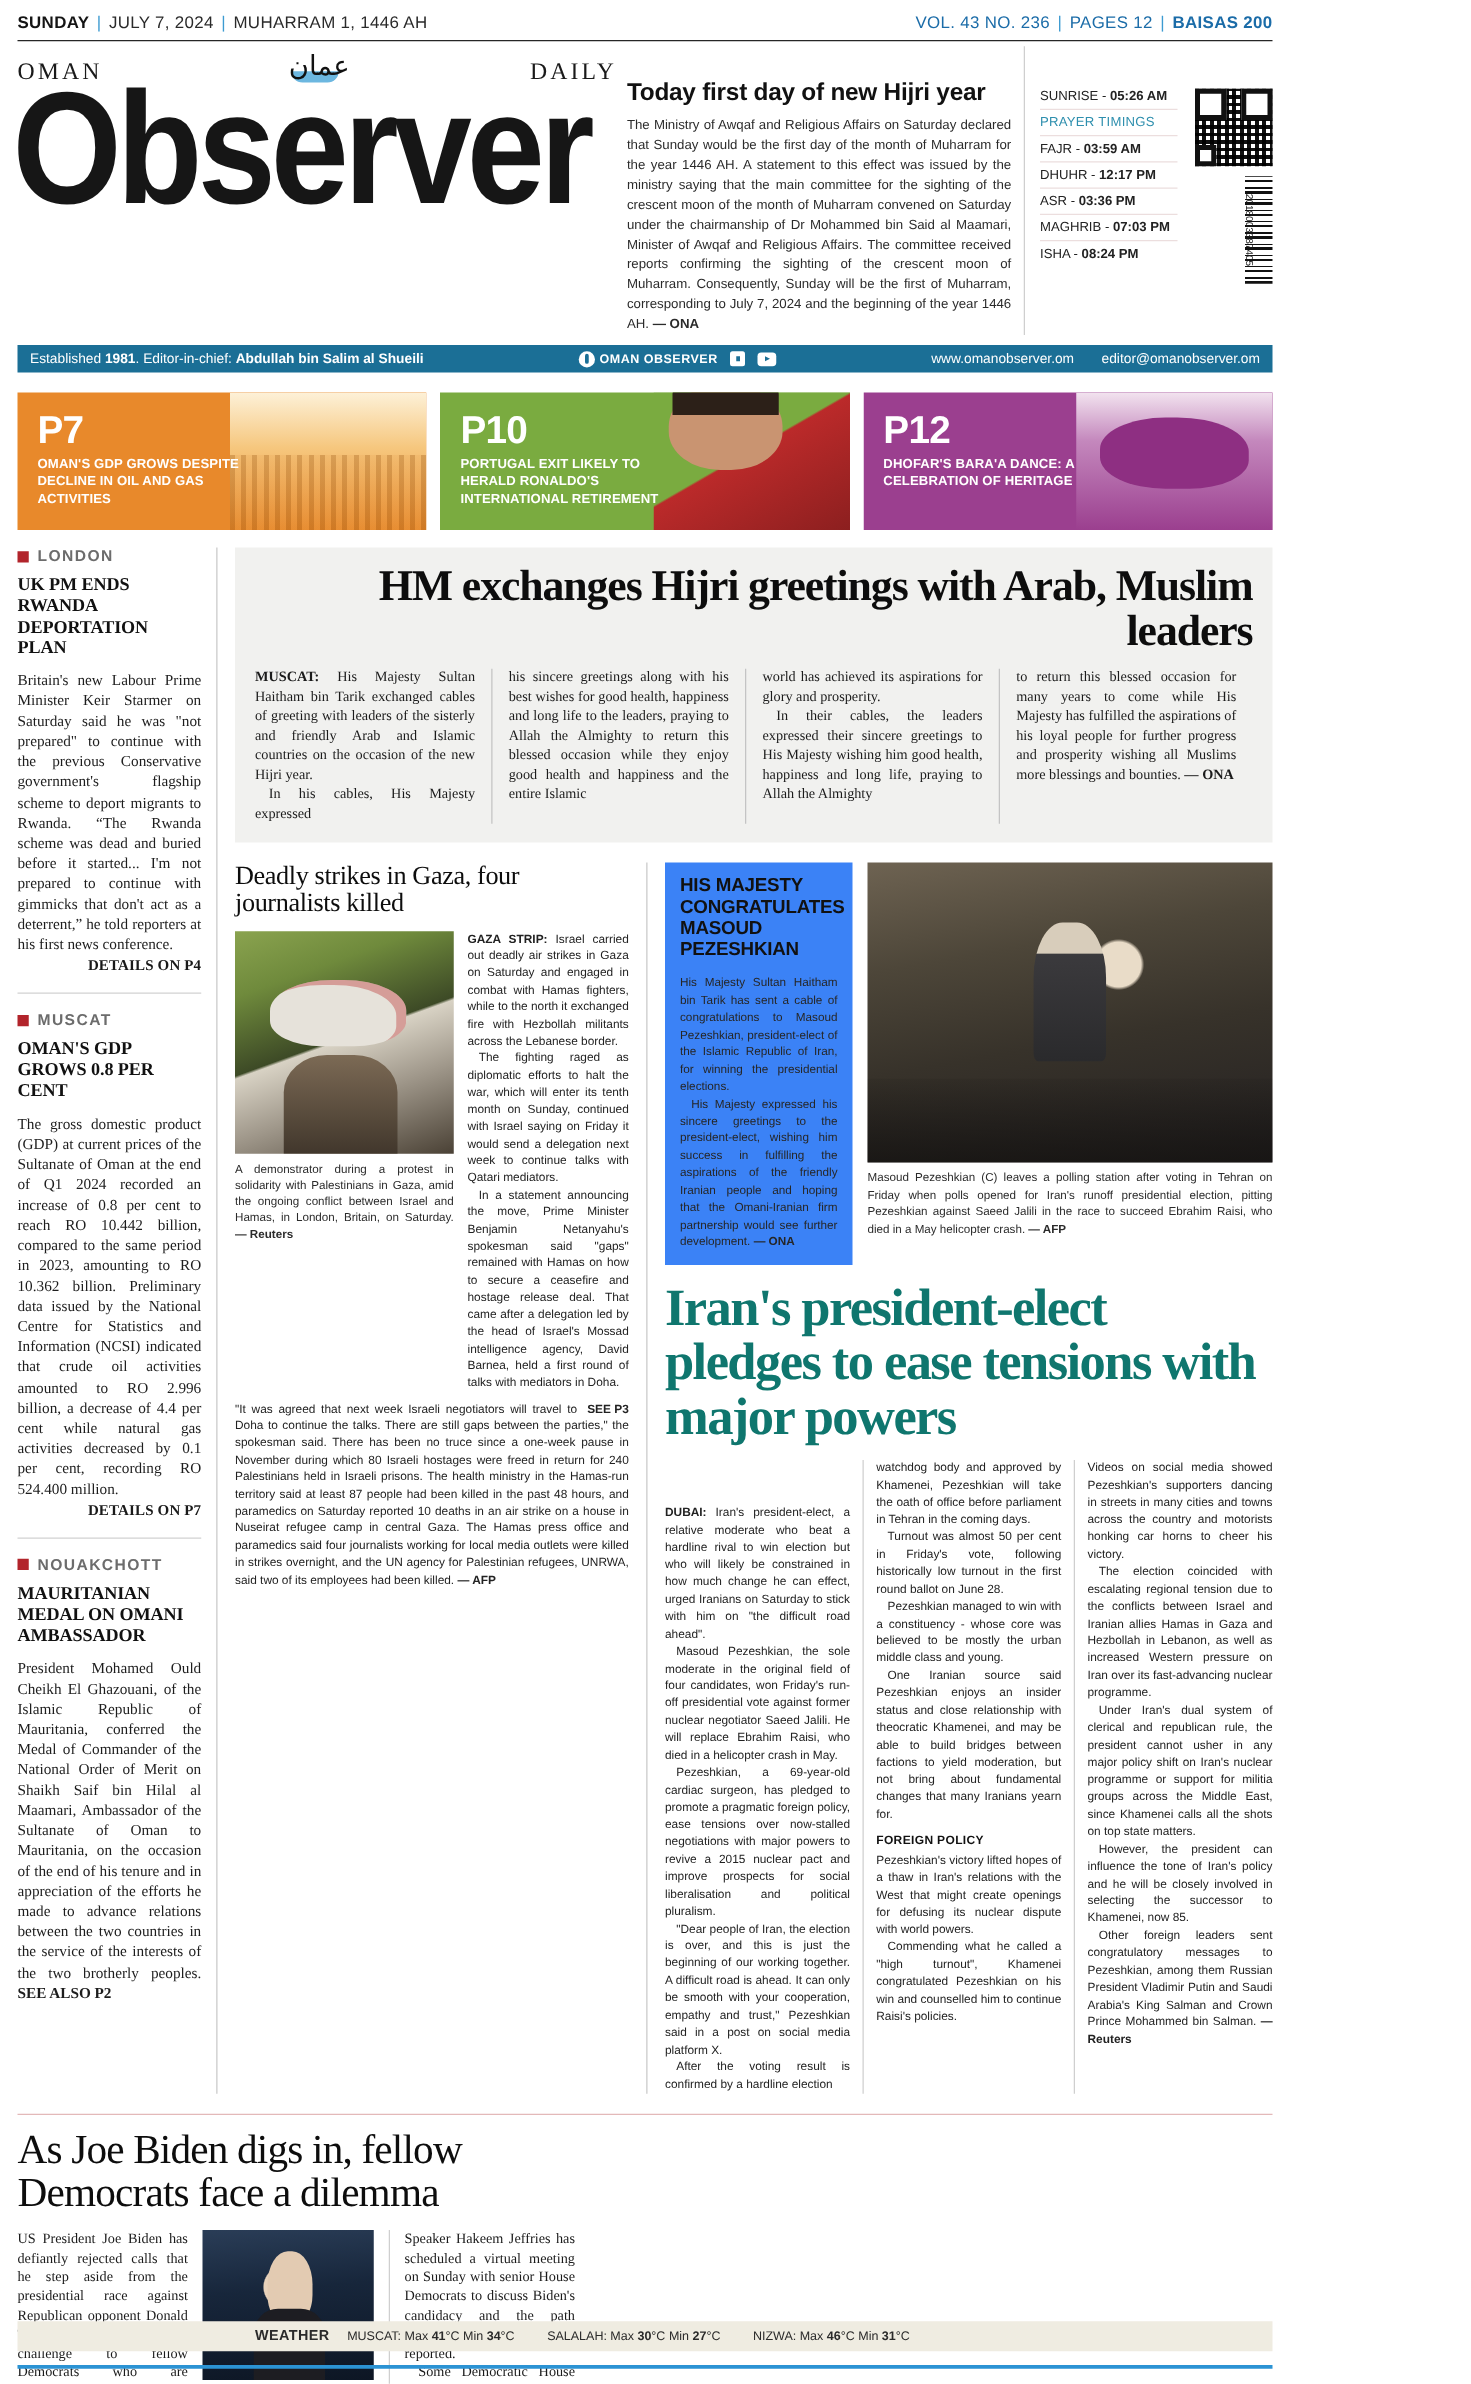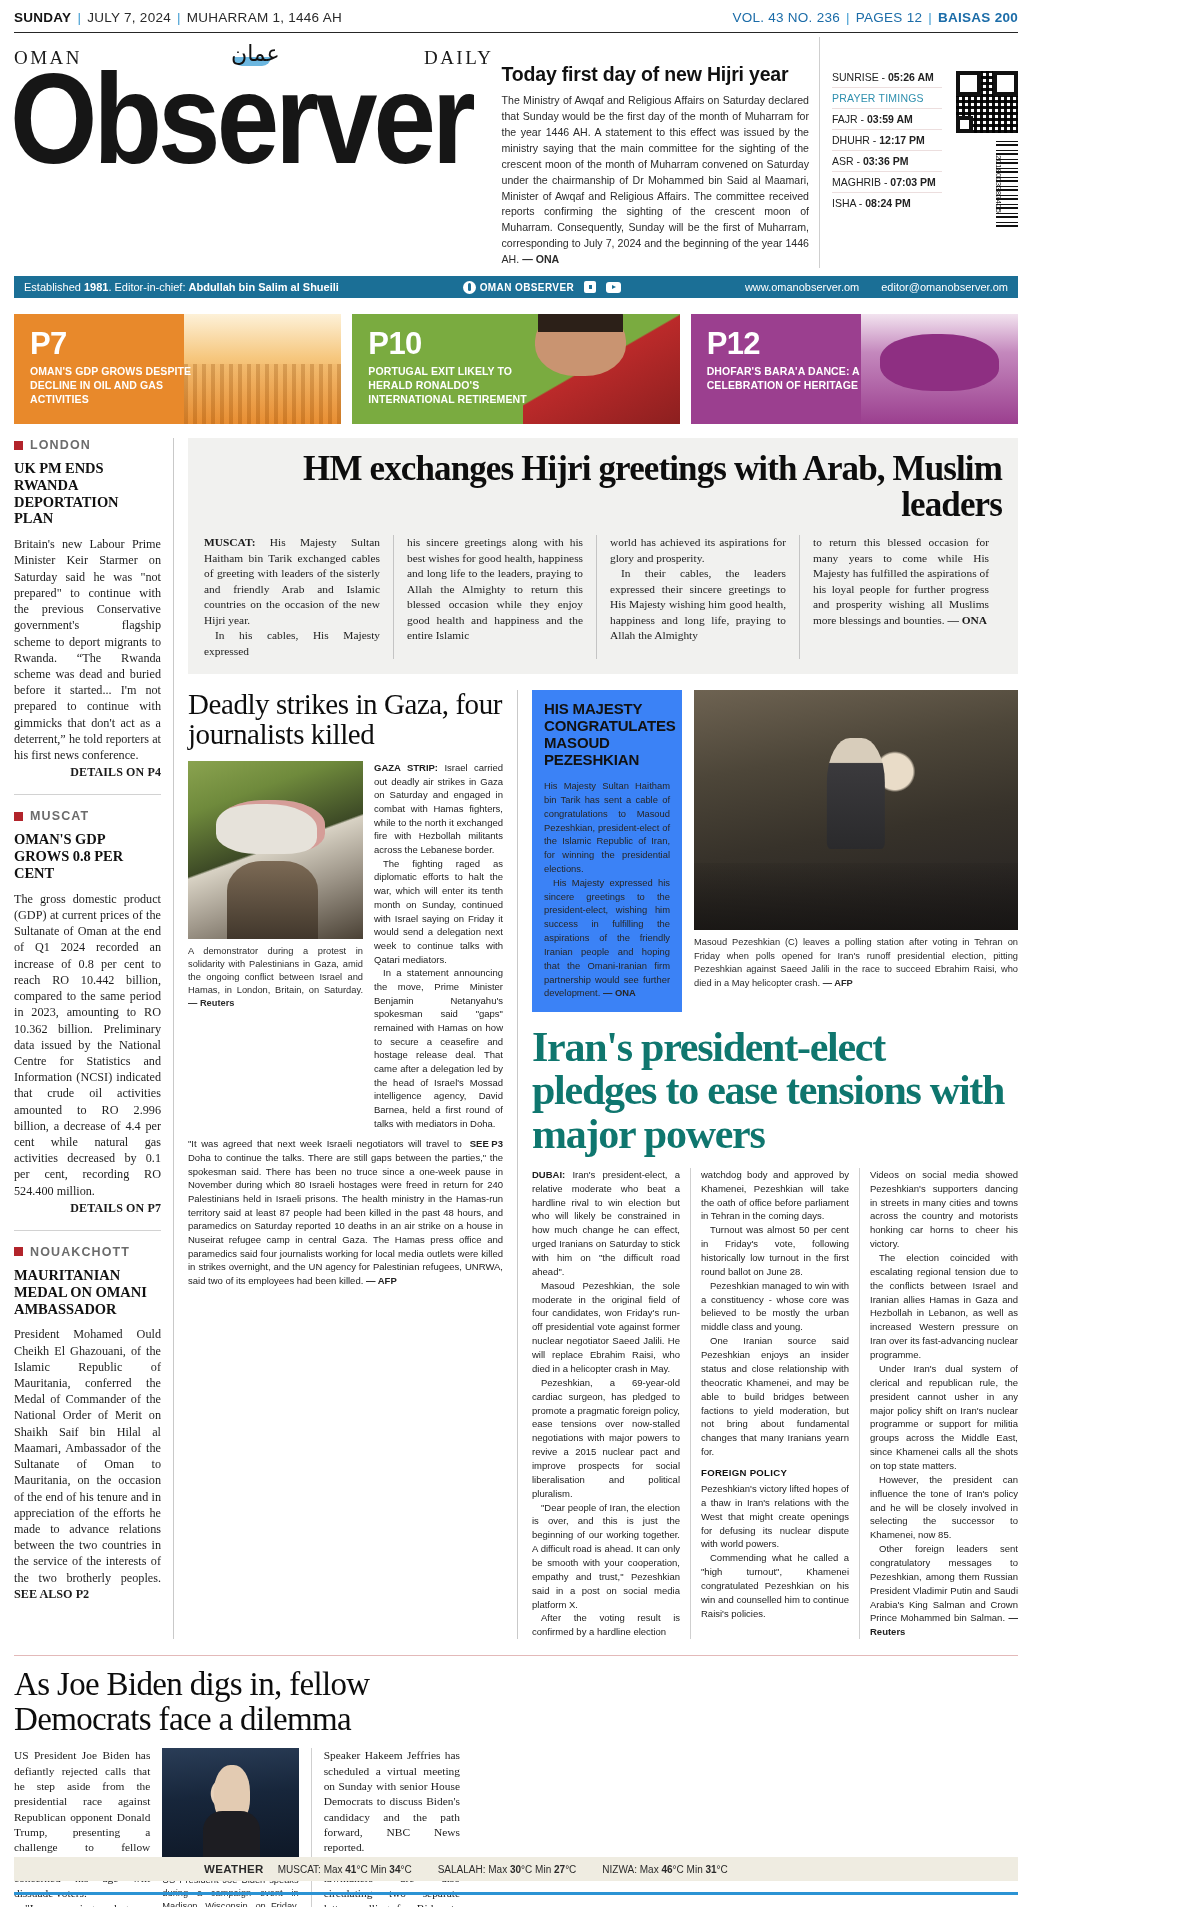--- a/index.html
+++ b/index.html
@@ -186,21 +186,21 @@
   }
   .lead-cols .c:first-child { border-left:none; padding-left:0; }
   .lead-cols .c p { margin:0; text-indent:11px; }
   .lead-cols .c p.first { text-indent:0; }
   .lead-cols b { font-weight:bold; }
 
   
   .band2 { display:flex; margin-top:16px; gap:0; }
   .gaza { width:330px; padding-right:14px; border-right:1px solid #c9c9c9; }
   .gaza h2 {
-    font-family:"Liberation Serif", serif; font-size:29px; line-height:1.03;
+    font-family:"Liberation Serif", serif; font-size:21px; line-height:1.03;
     font-weight:normal; margin:0 0 11px 0; letter-spacing:-.015em; color:#0d0d0d;
   }
   .gaza-inner { display:flex; gap:11px; }
   .gaza-photo-wrap { width:175px; }
   .photo {
     width:100%; position:relative; overflow:hidden; background:#c9c9c9;
   }
   .ph-protest {
     height:178px;
     background:
@@ -275,21 +275,21 @@
     font-family:"Liberation Serif", serif; font-weight:bold;
     font-size:42px; line-height:1.03; letter-spacing:-.03em;
     margin:14px 0 12px 0; color:#0f766e;
   }
   .iran-cols { display:flex; gap:0; }
   .iran-cols .c {
     flex:1; padding:0 10px; border-left:1px solid #cfcfcf;
     font-family:"Liberation Sans", sans-serif; font-size:9.5px;
     line-height:1.46; text-align:justify; color:#222;
   }
-  .iran-cols .c:first-child { border-left:none; padding-left:0; }
+  .iran-cols .c:first-child { border-left:none; padding-left:0;margin-top:36px; }
   .iran-cols .c:last-child { padding-right:0; }
   .iran-cols p { margin:0; text-indent:9px; }
   .iran-cols p.first { text-indent:0; }
   .iran-cols b { font-weight:bold; }
   .subhead {
     font-family:"Liberation Sans", sans-serif; font-weight:bold; font-size:9.6px;
     letter-spacing:.03em; margin:7px 0 2px 0; color:#111;
   }
 
   

